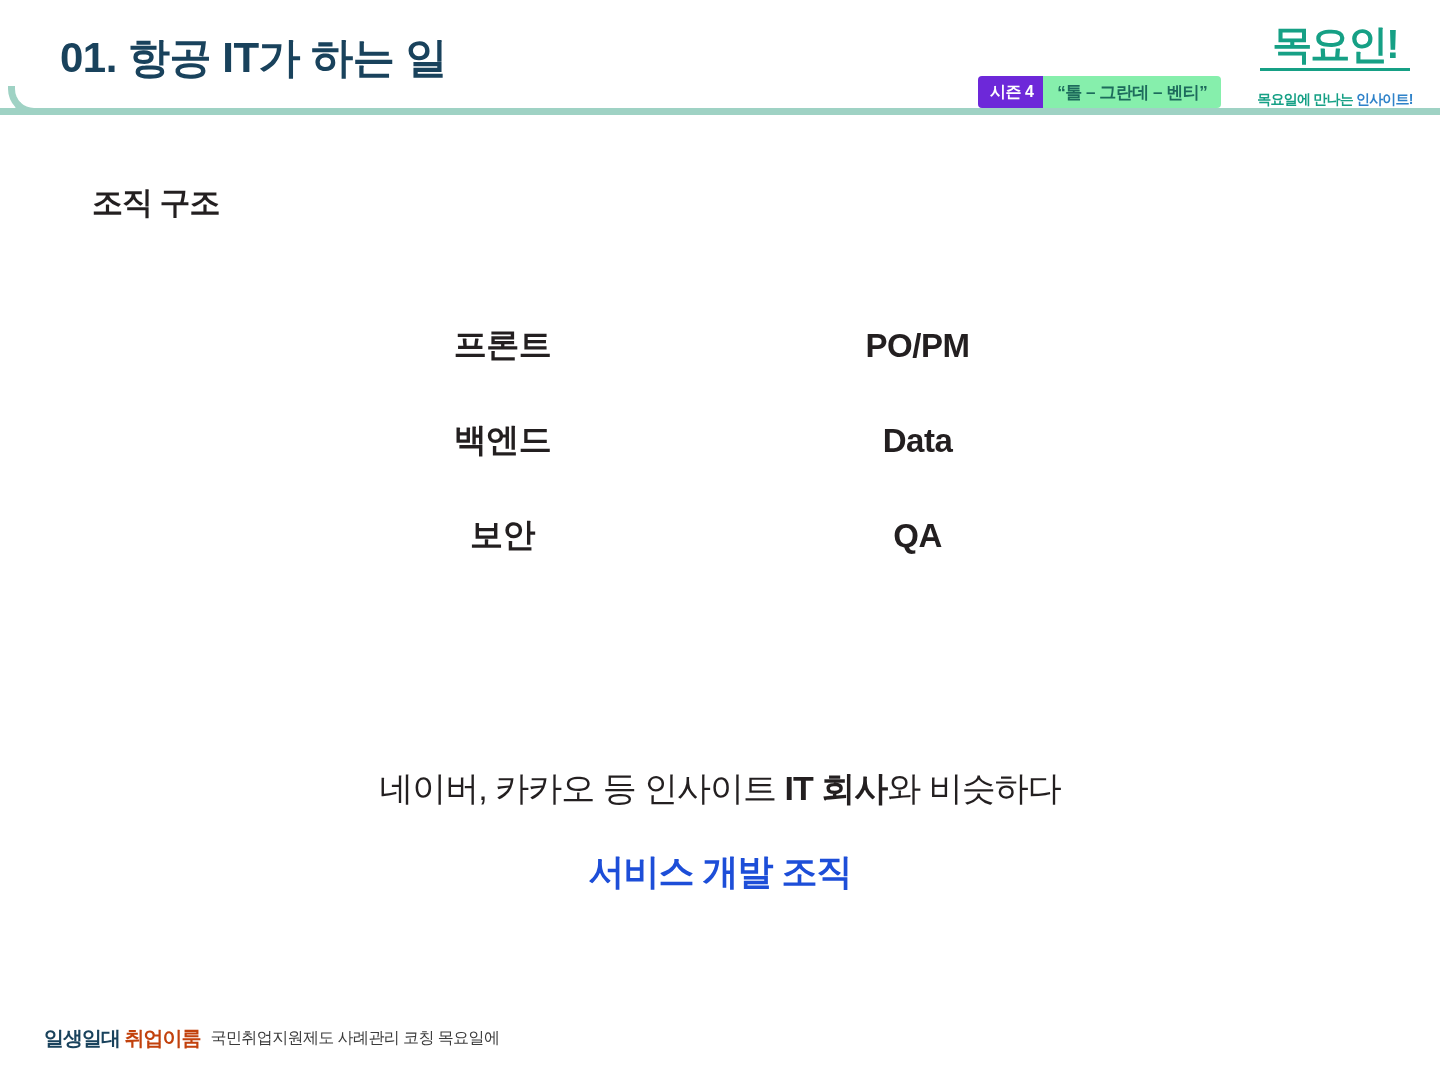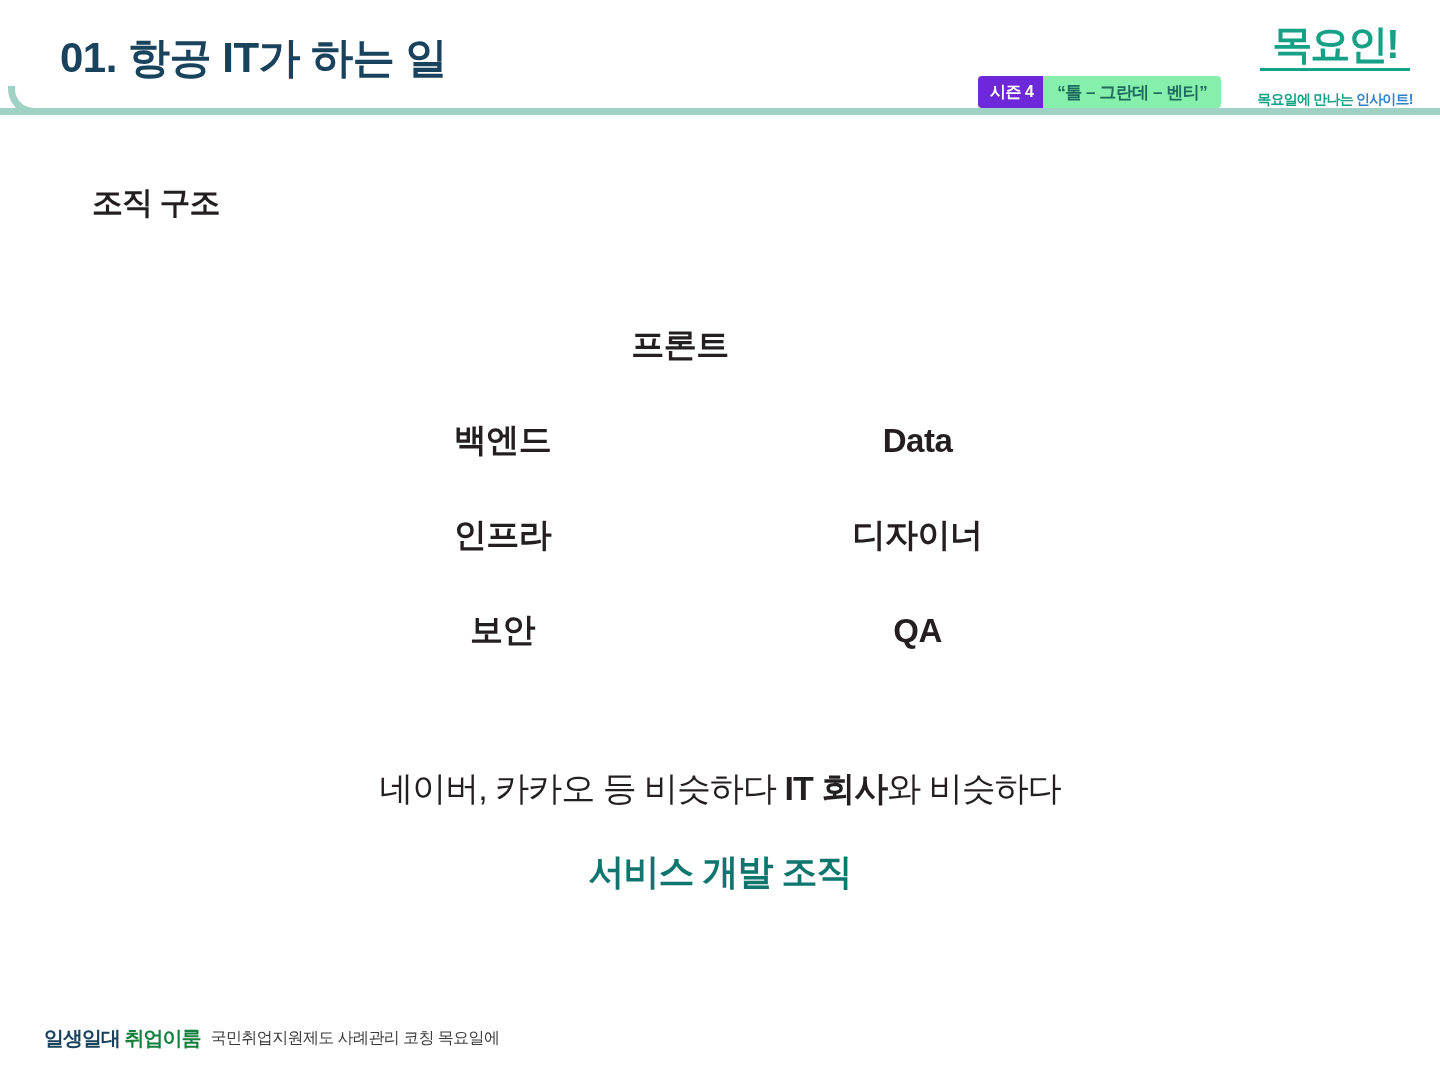--- a/index.html
+++ b/index.html
@@ -168,41 +168,41 @@
   .note-line .bold { font-weight: bold; margin-top: 24px; }
 
   .conclusion {
     position: absolute;
     left: 0;
     top: 848px;
     width: 1440px;
     text-align: center;
     font-size: 36px;
     font-weight: bold;
-    color: #0f766e;
+    color: #1d4ed8;
     letter-spacing: -1px;
   }
 
   
   .footer {
     position: absolute;
     left: 44px;
     bottom: 28px;
     display: flex;
     align-items: center;
     gap: 10px;
   }
   .footer-logo {
     font-size: 20px;
     font-weight: bold;
     letter-spacing: -1px;
     color: #19425c;
     white-space: nowrap;
   }
-  .footer-logo .hl { color: #15803d; }
+  .footer-logo .hl { color: #c2410c; }
   .footer-text {
     font-size: 16px;
     color: #3b3b3b;
     letter-spacing: -0.6px;
     white-space: nowrap;
   }
 </style>
 </head>
 <body>
 
@@ -224,37 +224,34 @@
       <span>목요일에 만나는 </span><span class="accent">인사이트!</span>
     </div>
   </div>
 </div>
 
 <div class="section-heading">조직 구조</div>
 
 <div class="roles-grid">
   <div class="roles-row">
     <div class="roles-cell col-left">프론트</div>
+    <div class="roles-cell col-right">PO/PM</div>
   </div>
   <div class="roles-row">
     <div class="roles-cell col-left">백엔드</div>
     <div class="roles-cell col-right">Data</div>
   </div>
   <div class="roles-row">
-    <div class="roles-cell col-left">인프라</div>
-    <div class="roles-cell col-right">디자이너</div>
-  </div>
-  <div class="roles-row">
     <div class="roles-cell col-left">보안</div>
     <div class="roles-cell col-right">QA</div>
   </div>
 </div>
 
 <div class="note-line">
-  <span>네이버, 카카오 등 비슷하다 </span><span class="bold">IT 회사</span><span>와 비슷하다</span>
+  <span>네이버, 카카오 등 인사이트 </span><span class="bold">IT 회사</span><span>와 비슷하다</span>
 </div>
 
 <div class="conclusion">서비스 개발 조직</div>
 
 <div class="footer">
   <div class="footer-logo">
     <span>일생일대 </span><span class="hl">취업이룸</span>
   </div>
   <div class="footer-text">국민취업지원제도 사례관리 코칭 목요일에</div>
 </div>

